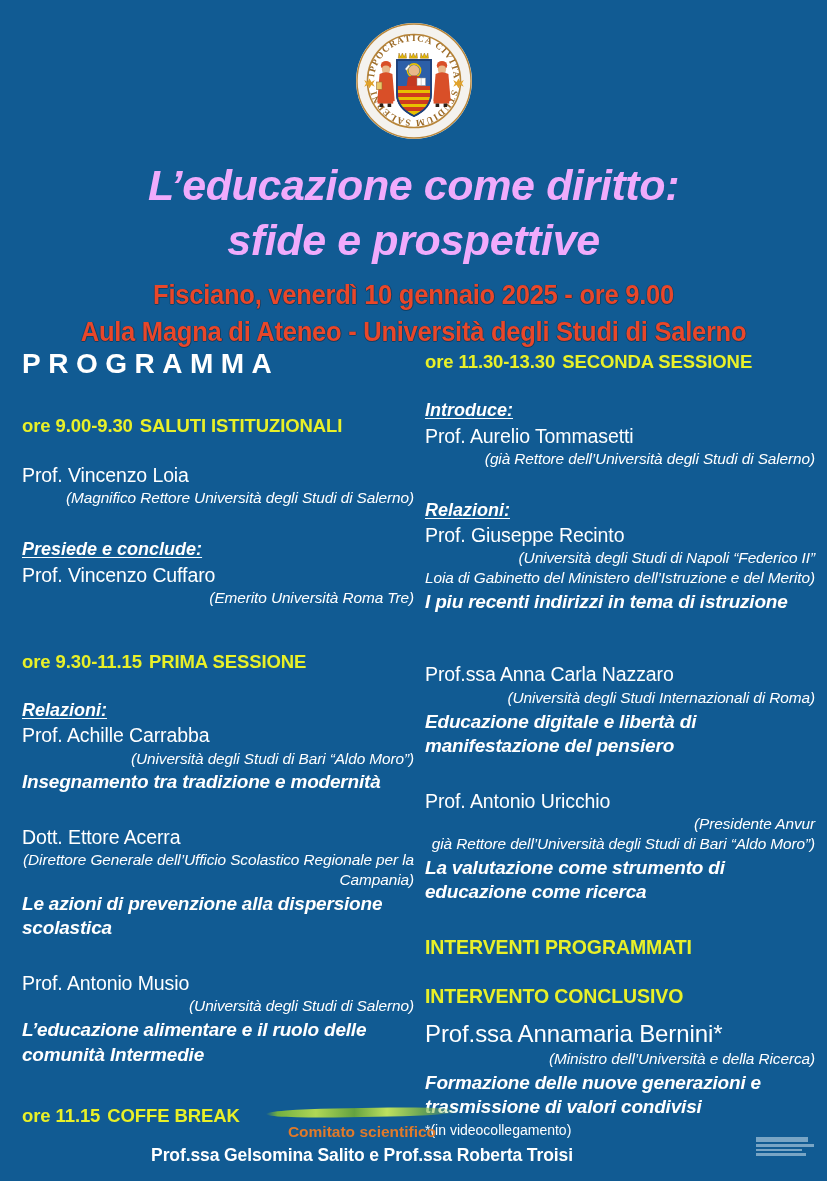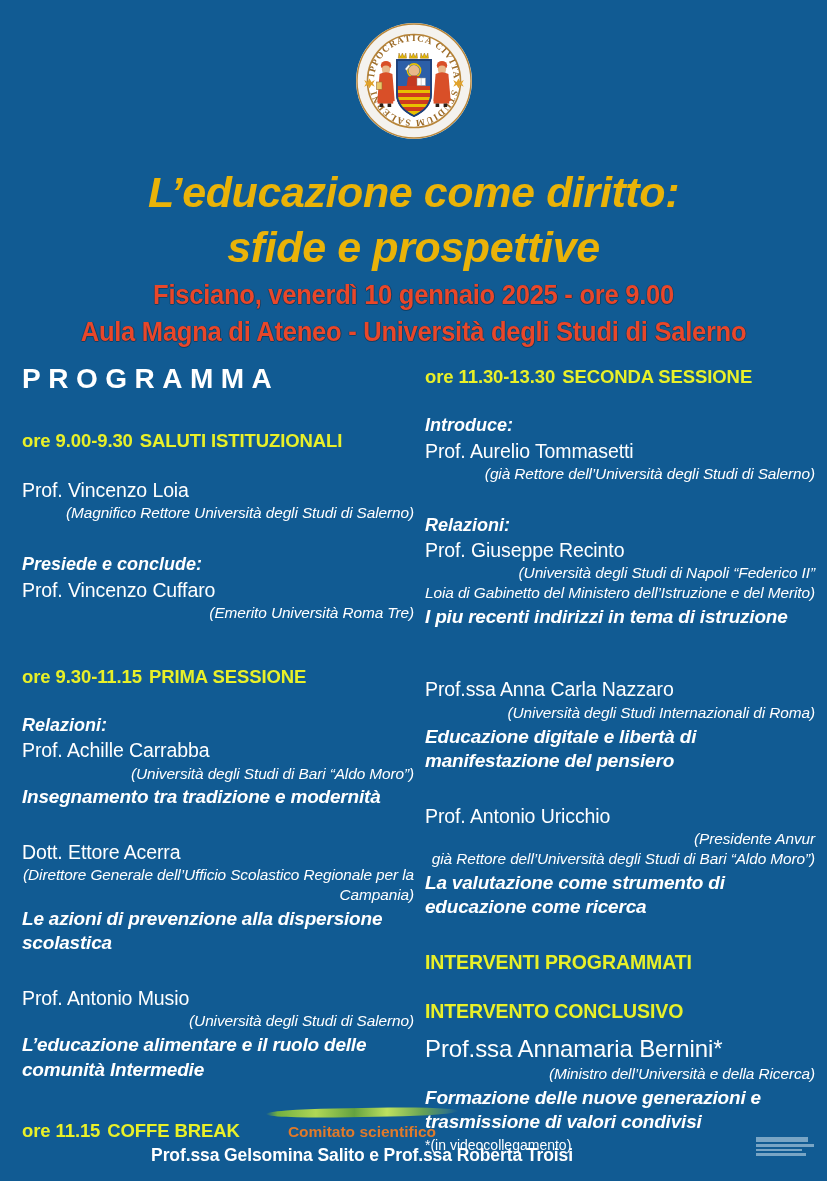--- a/index.html
+++ b/index.html
@@ -28,30 +28,30 @@
   .crest {
     display: inline-block;
     width: 118px;
     height: 118px;
     position: relative;
   }
 
   
   .title {
     position: absolute;
-    top: 165px;
+    top: 158px;
     left: 0;
     width: 827px;
     text-align: center;
     font-style: italic;
     font-weight: bold;
     font-size: 43px;
     line-height: 1.28;
     letter-spacing: -0.4px;
-    color: #eab308;
+    color: #f0abfc;
   }
   .title .l2 { display: block; }
 
   
   .eventinfo {
     position: absolute;
     top: 277px;
     left: 0;
     width: 827px;
     text-align: center;
@@ -64,21 +64,21 @@
     text-shadow:
        1px 0 0 rgba(10,45,75,.55),
       -1px 0 0 rgba(10,45,75,.35),
        0 1px 0 rgba(10,45,75,.55);
   }
   .eventinfo span { display: block; white-space: nowrap; }
 
   
   .col {
     position: absolute;
-    top: 365px;
+    top: 350px;
   }
   .col-left  { left: 22px;  width: 392px; }
   .col-right { left: 425px; width: 390px; }
 
   .programma {
     font-size: 28px;
     font-weight: bold;
     letter-spacing: 7.5px;
     color: #ffffff;
     margin: 0 0 36px 0;
@@ -94,20 +94,21 @@
     line-height: 1.25;
   }
   .session .hr { margin-right: 7px; }
 
   .block { margin: 0 0 20px 0; }
 
   .role {
     font-style: italic;
     font-weight: bold;
     font-size: 18px;
+    text-decoration: underline;
     text-underline-offset: 2px;
     line-height: 1.3;
     margin: 0 0 1px 0;
   }
   .who {
     font-weight: normal;
     font-size: 19.5px;
     line-height: 1.3;
     letter-spacing: -0.1px;
     margin: 0;

